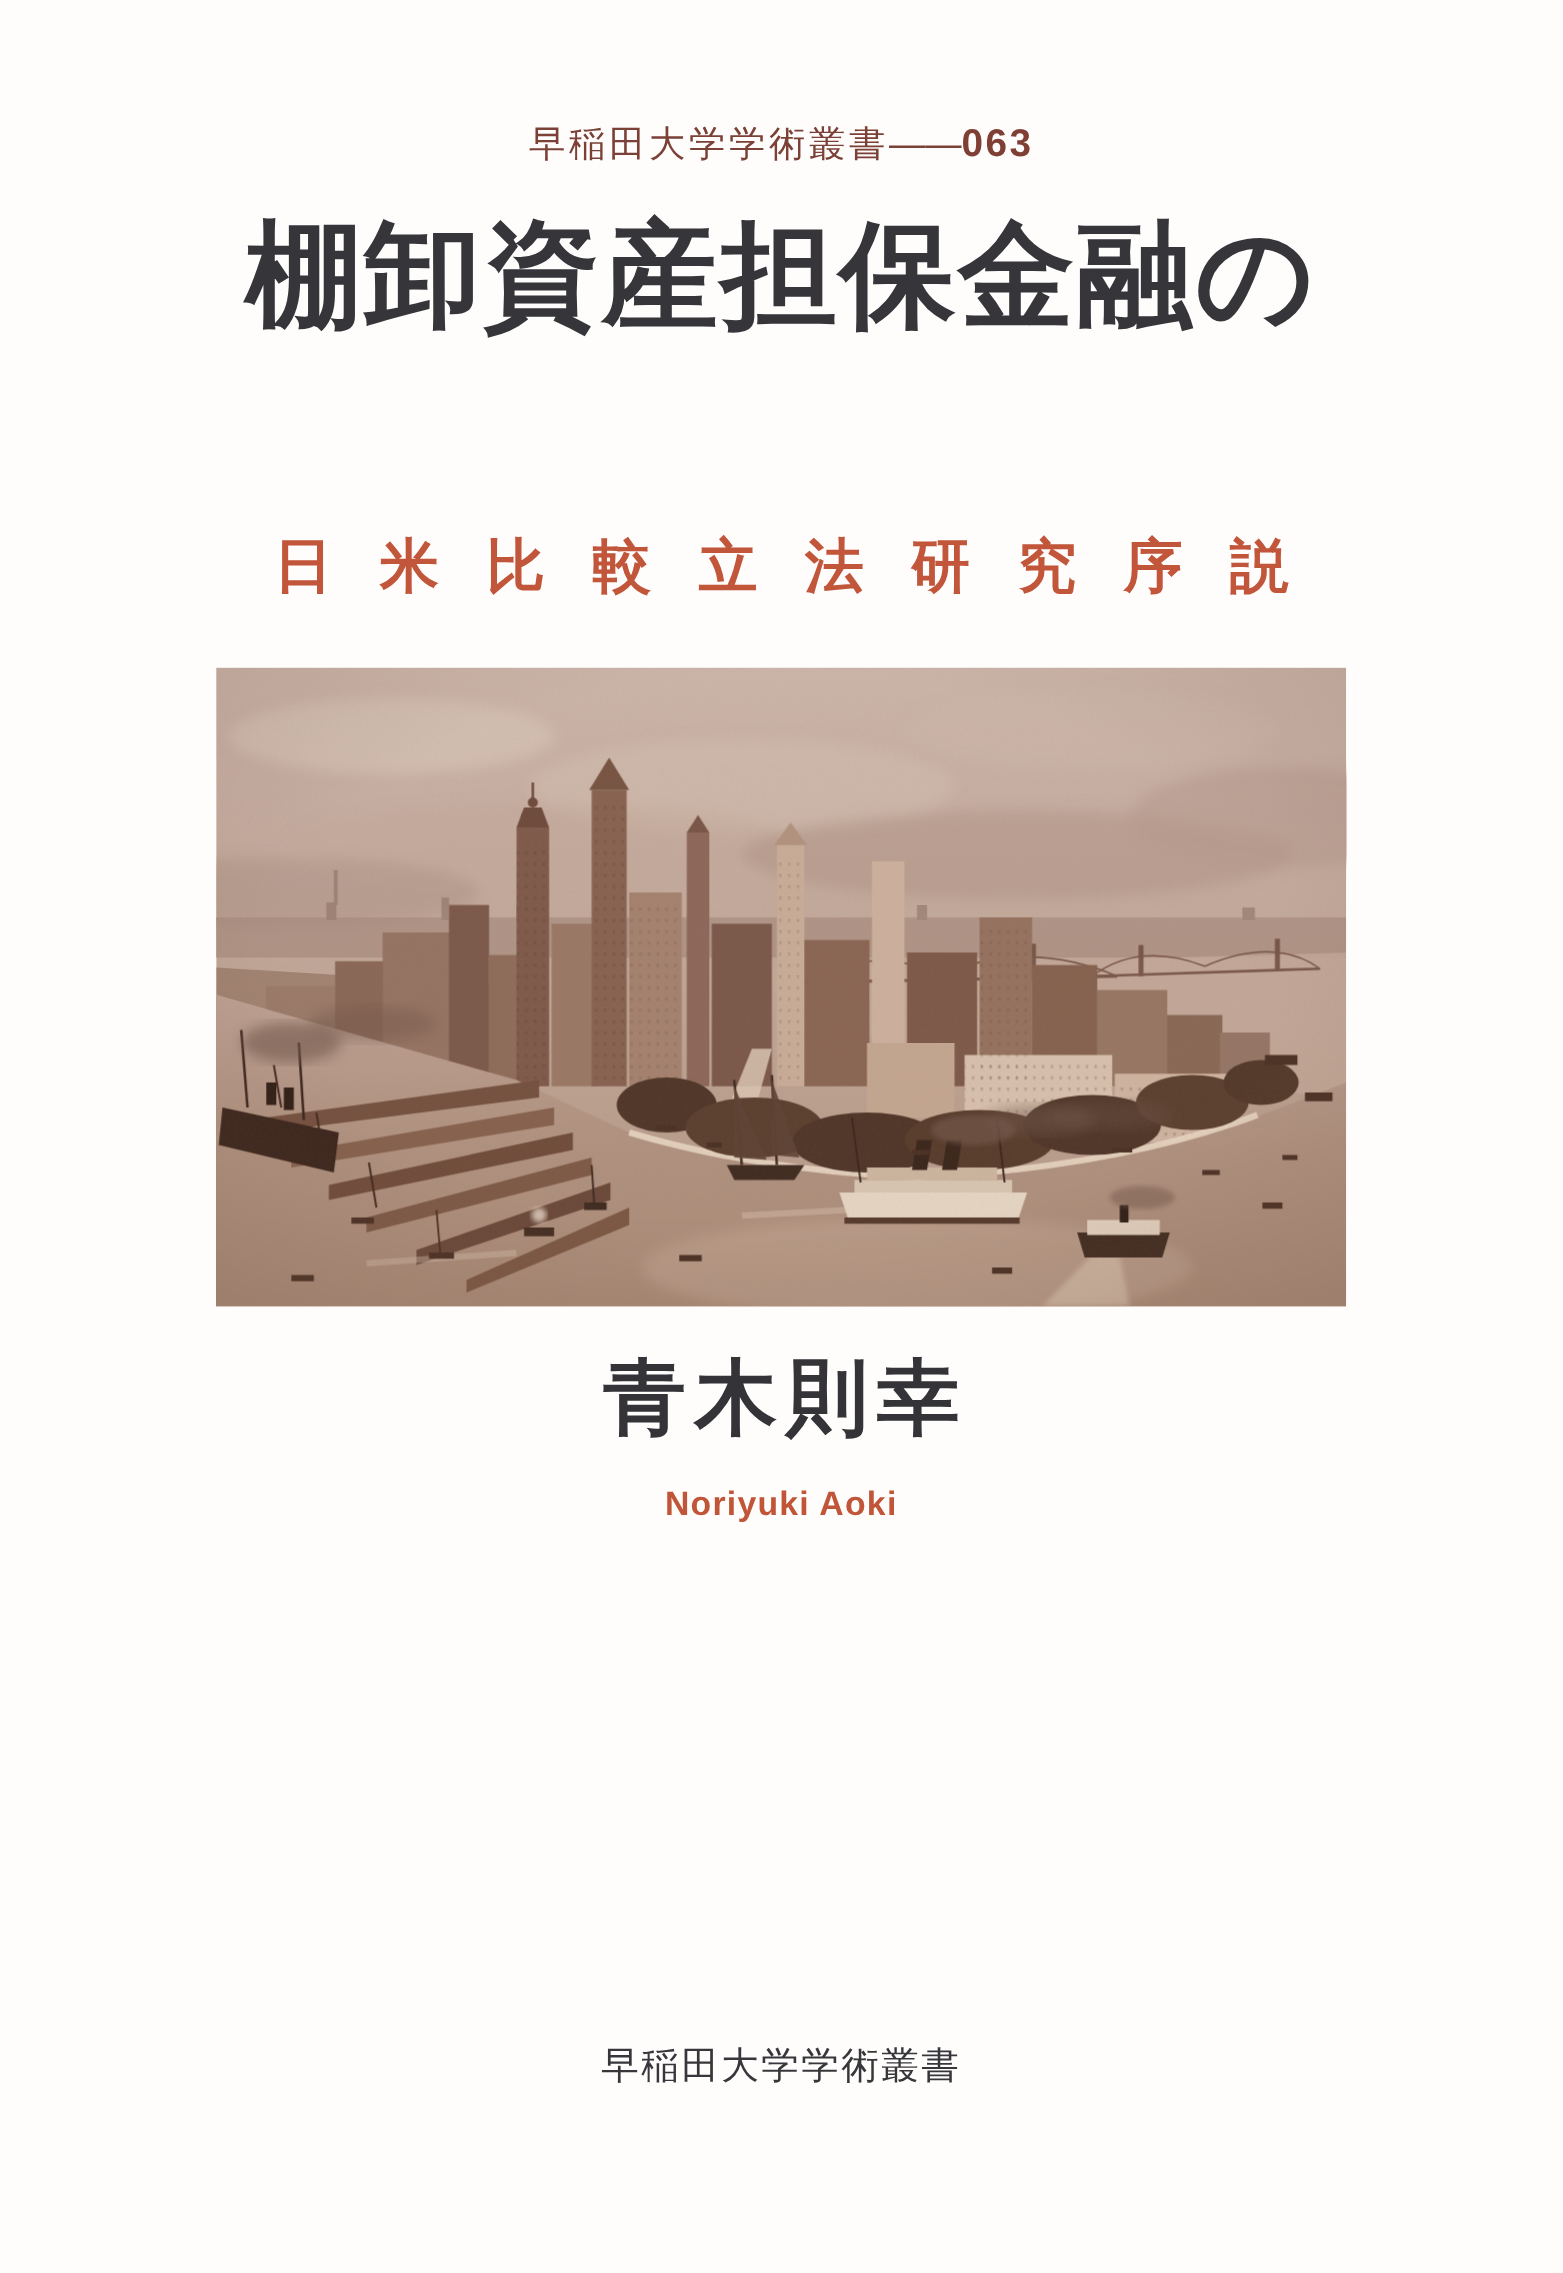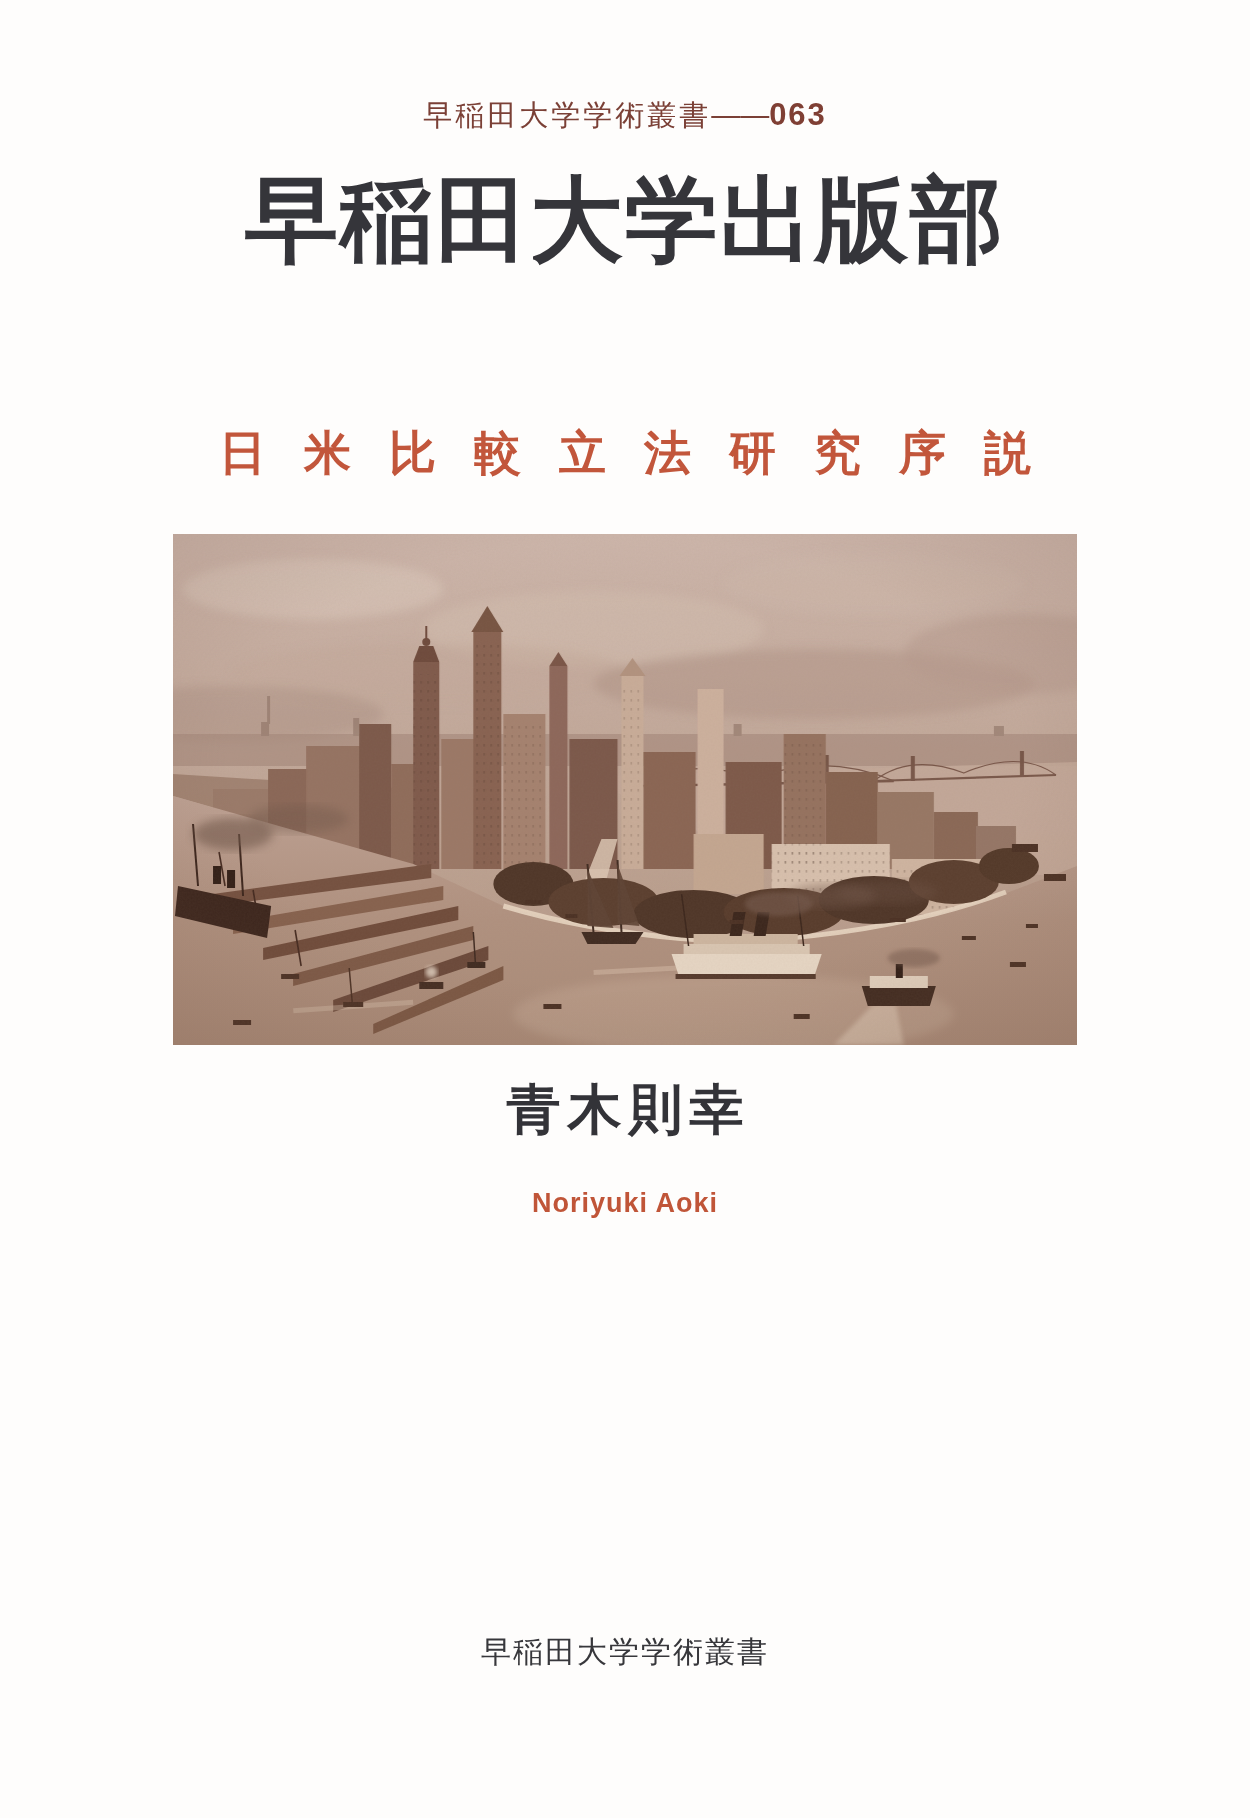--- a/index.html
+++ b/index.html
@@ -54,21 +54,21 @@
     position: absolute;
     top: 534px;
     left: 173px;
     width: 904px;
     height: 511px;
   }
   .photo-frame svg { display: block; width: 100%; height: 100%; }
 
   .author-name {
     top: 1074px;
-    font-size: 54px;
+    font-size: 66px;
     font-weight: bold;
     color: #333338;
     letter-spacing: 7px;
     text-indent: 7px;
   }
   .author-roman {
     top: 1188px;
     font-size: 27px;
     font-weight: bold;
     color: #c05538;
@@ -83,21 +83,21 @@
   }
 </style>
 </head>
 <body>
 
 <div class="abs-center series-line">
   <span>早稲田大学学術叢書</span><span class="series-dash">——</span><span class="series-number">063</span>
 </div>
 
 <h1 class="abs-center main-title">
-  <span>早稲田大学出版部</span>
+  <span>棚卸資産担保金融の</span>
 </h1>
 
 <div class="abs-center subtitle">日米比較立法研究序説</div>
 
 <div class="photo-frame">
   <svg viewBox="0 0 903 511" preserveAspectRatio="none" role="img">
     <defs>
       <linearGradient id="skyGrad" x1="0" y1="0" x2="0" y2="1">
         <stop offset="0" stop-color="#cdb6ab"></stop>
         <stop offset="0.7" stop-color="#bba08f"></stop>

